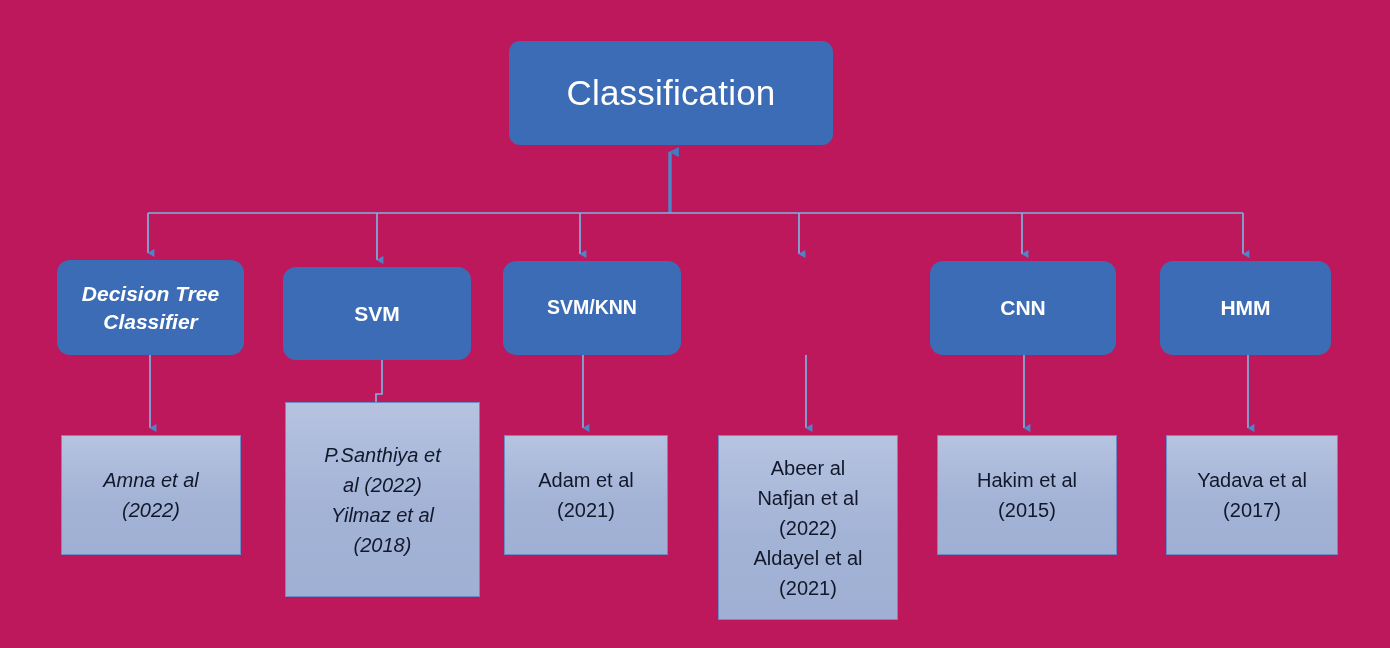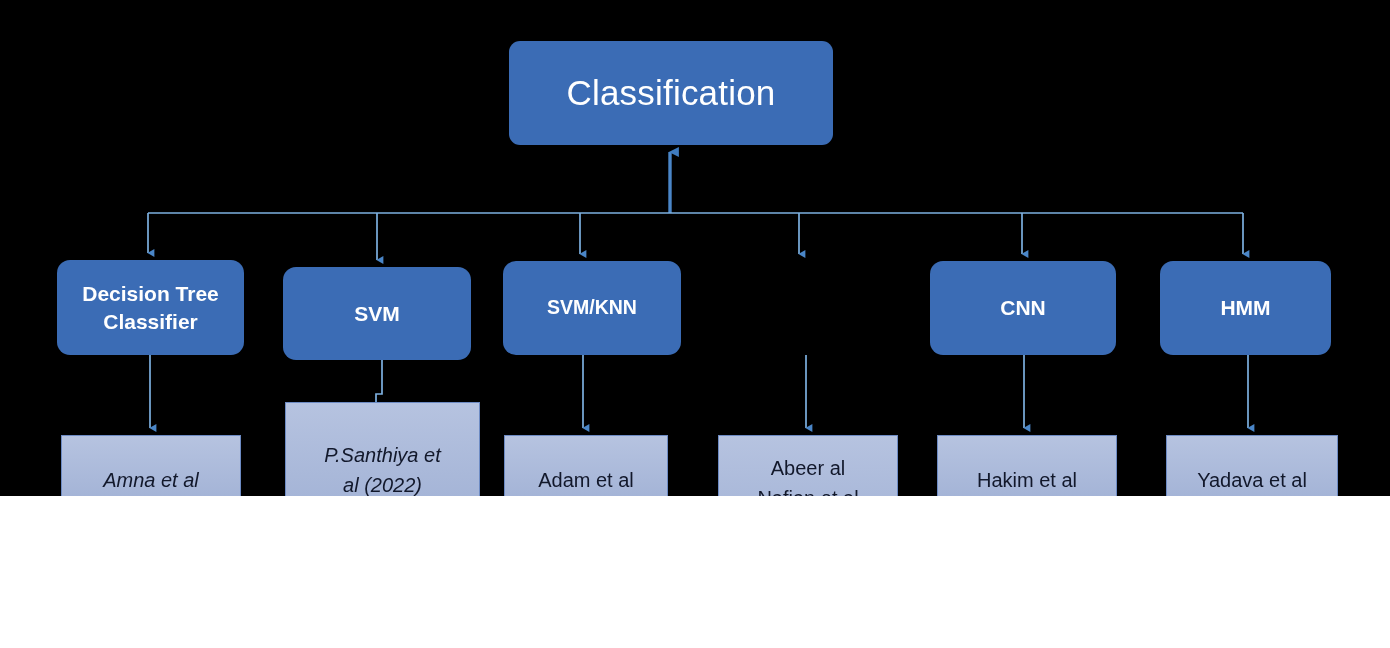--- a/index.html
+++ b/index.html
@@ -6,22 +6,22 @@
     margin: 0;
     padding: 0;
     background: #ffffff;
   }
   body {
     font-family: "Liberation Sans", sans-serif;
   }
   #canvas {
     position: relative;
     width: 1390px;
-    height: 496px;
-    background: #000000;
+    height: 648px;
+    background: #be185d;
     overflow: hidden;
   }
   #edge-layer {
     position: absolute;
     left: 0;
     top: 0;
     width: 1390px;
     height: 648px;
     pointer-events: none;
   }
@@ -132,21 +132,21 @@
     </g>
     <g>
       <path d="M1248,355 L1248,428" stroke="#7db0e0" stroke-width="1.7" fill="none" marker-end="url(#arrow-down)"></path>
     </g>
   </svg>
 
   <div class="node node-blue node-root" style="left:509px; top:41px; width:324px; height:104px;">
     <span class="node-label">Classification</span>
   </div>
 
-  <div class="node node-blue node-method" style="left:57px; top:260px; width:187px; height:95px;">
+  <div class="node node-blue node-method" style="left:57px; top:260px; width:187px; height:95px;font-style:italic;">
     <span class="node-label">Decision Tree
 Classifier</span>
   </div>
 
   <div class="node node-blue node-method" style="left:283px; top:267px; width:188px; height:93px;">
     <span class="node-label">SVM</span>
   </div>
 
   <div class="node node-blue node-method wide-label" style="left:503px; top:261px; width:178px; height:94px;text-align:center;">
     <span class="node-label">SVM/KNN</span>

